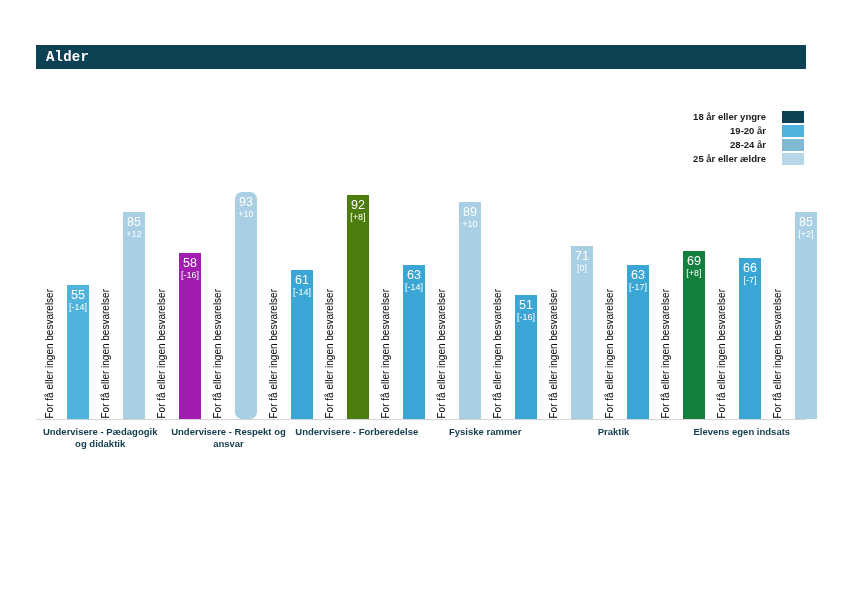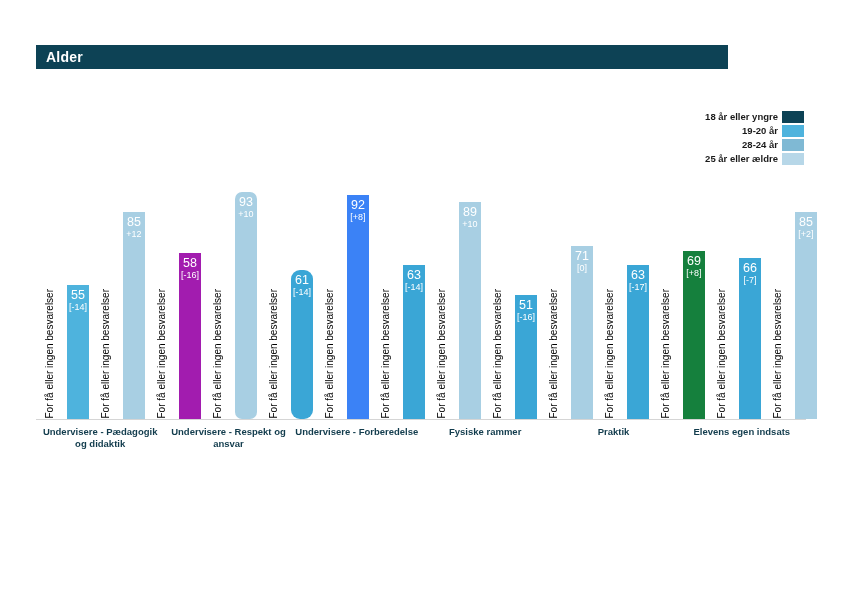--- a/index.html
+++ b/index.html
@@ -21,25 +21,26 @@
     width: 842px;
     height: 595px;
     background: #ffffff;
   }
 
   
   .title-bar {
     position: absolute;
     left: 36px;
     top: 45px;
-    width: 692px;
+    width: 770px;
     height: 24px;
     background: #0d4255;
     display: flex;
     align-items: center;
+    font-family: Liberation Mono, monospace;
   }
   .title-bar .title-text {
     color: #ffffff;
     font-size: 14px;
     font-weight: bold;
     letter-spacing: 0.2px;
     padding-left: 10px;
   }
 
   
@@ -50,20 +51,21 @@
     display: flex;
     flex-direction: column;
     align-items: flex-end;
   }
   .legend-row {
     display: flex;
     align-items: center;
     justify-content: flex-end;
     height: 13px;
     margin-bottom: 1px;
+    gap: 12px;
   }
   .legend-label {
     font-size: 9.5px;
     color: #1a1a1a;
     text-align: right;
     white-space: nowrap;
     padding-right: 4px;
     font-weight: bold;
   }
   .legend-swatch {
@@ -262,34 +264,34 @@
           </div>
         </div>
       </div>
       <div class="group">
         <div class="slot">
           <div class="nodata">
             <span>For få eller ingen besvarelser</span>
           </div>
         </div>
         <div class="slot">
-          <div class="bar" style="background: rgb(58, 166, 214); height: 149px; border-radius: 9px;">
+          <div class="bar" style="background: rgb(58, 166, 214); height: 149px;">
             <div class="bar-labels">
               <span class="bar-value">61</span>
               <span class="bar-delta">[-14]</span>
             </div>
           </div>
         </div>
         <div class="slot">
           <div class="nodata">
             <span>For få eller ingen besvarelser</span>
           </div>
         </div>
         <div class="slot">
-          <div class="bar" style="background: #3b82f6; height: 224px;">
+          <div class="bar" style="background: #4d7c0f; height: 224px;">
             <div class="bar-labels">
               <span class="bar-value">92</span>
               <span class="bar-delta">[+8]</span>
             </div>
           </div>
         </div>
       </div>
       <div class="group">
         <div class="slot">
           <div class="nodata">

